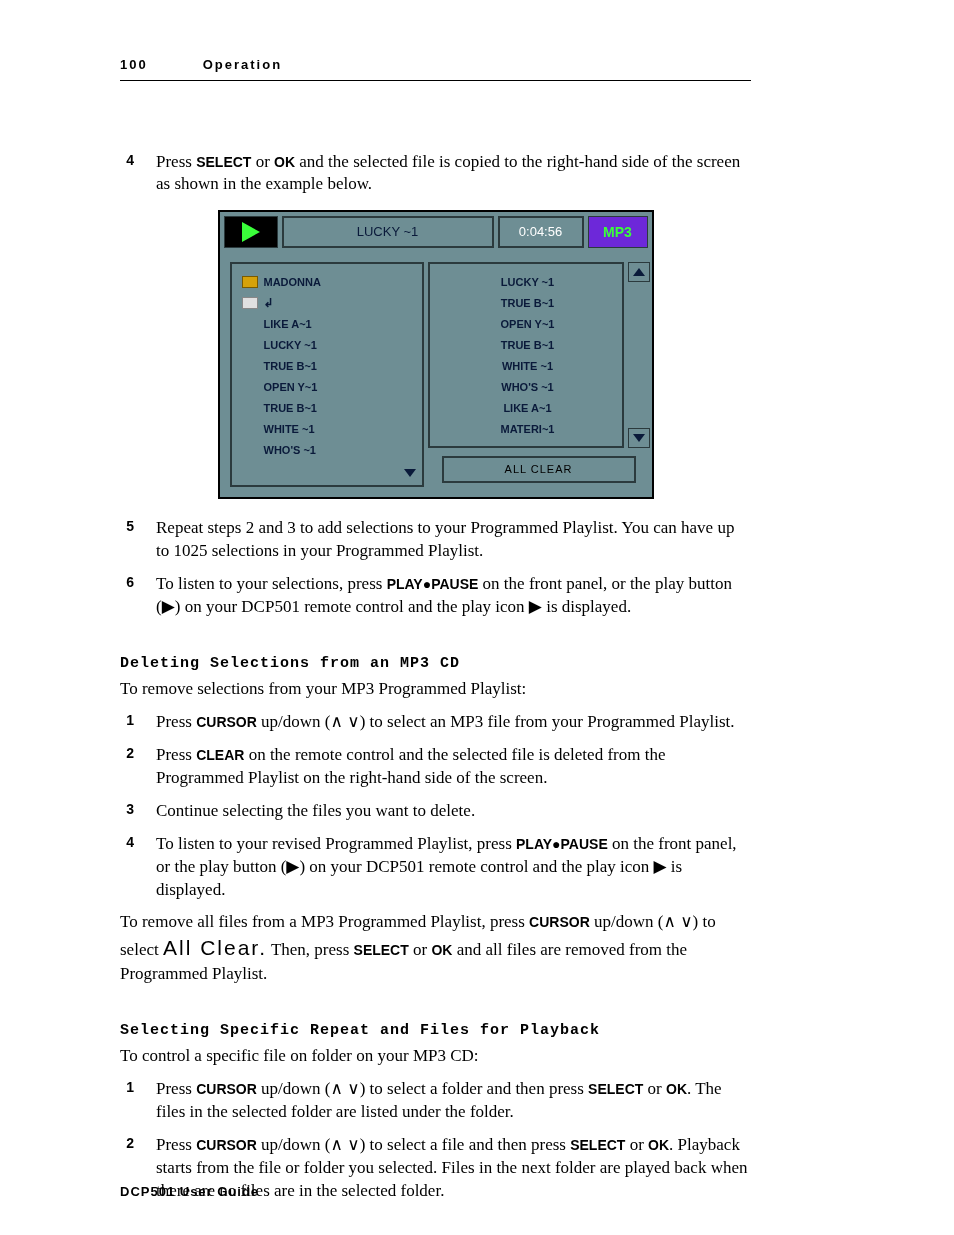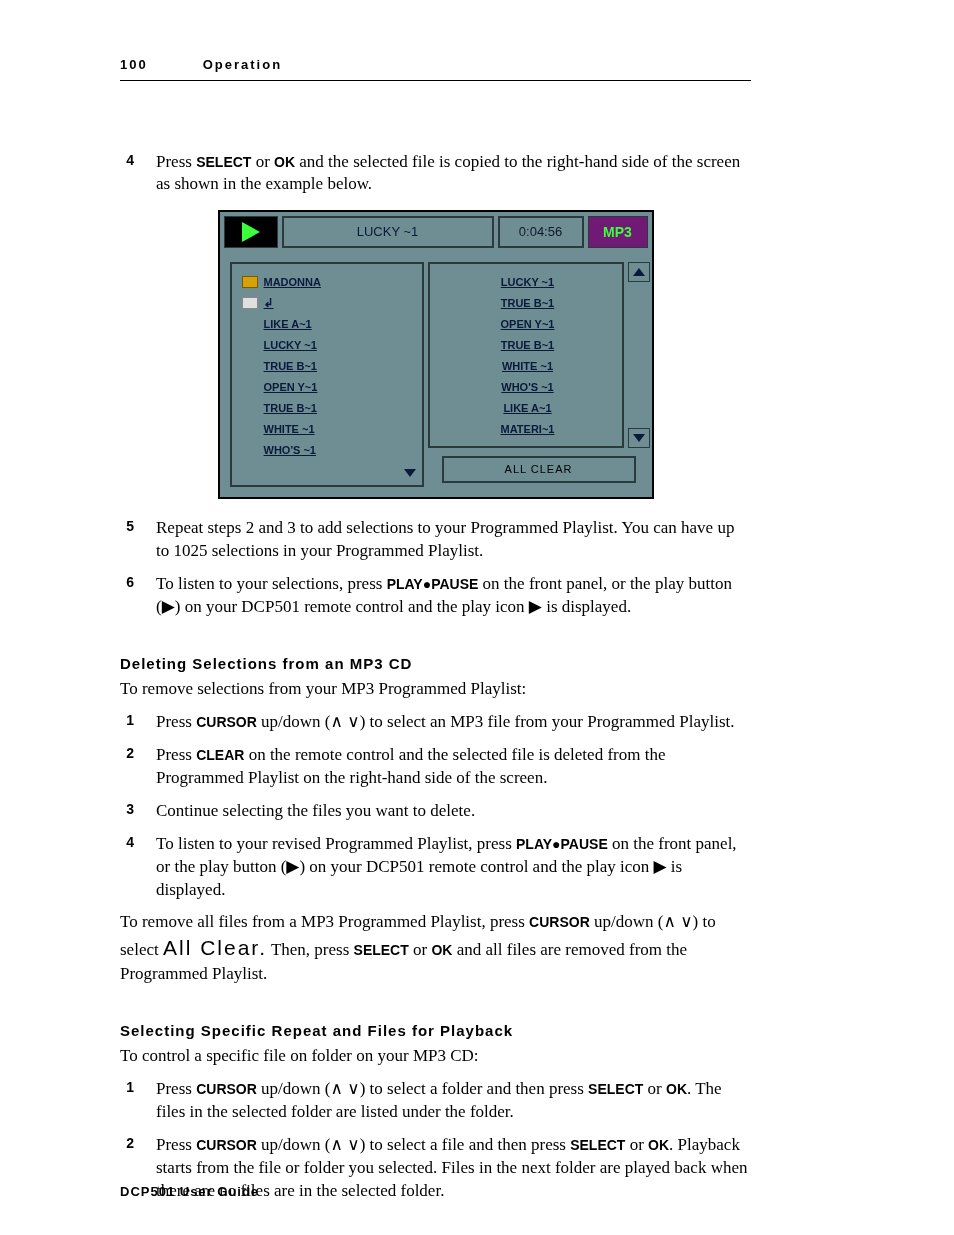--- a/index.html
+++ b/index.html
@@ -36,21 +36,21 @@
     width: 14px;
     font-family: Arial, sans-serif;
     font-weight: bold;
     font-size: 14px;
     flex: 0 0 14px;
     text-align: right;
   }
   .step-body { flex: 1; }
   .bold { font-family: Arial, sans-serif; font-weight: bold; font-size: 14px; }
   .h2 {
-    font-family: Liberation Sans, sans-serif;
+    font-family: Liberation Mono, monospace;
     font-weight: bold;
     font-size: 15px;
     letter-spacing: 1px;
     margin: 35px 0 4px 0;
   }
   .para { margin: 4px 0 10px 0; }
   .allclear-spaced { letter-spacing: 2px; font-family: Arial, sans-serif; font-size: 21px; }
   .footer {
     position: absolute;
     bottom: 34px;
@@ -101,26 +101,26 @@
     font-size: 13px;
     padding: 5px 0;
   }
   .dev-time {
     width: 82px;
     display: flex;
     align-items: center;
     justify-content: center;
     background: #6e8e94;
     border: 2px solid #2b3a3d;
-    color: #0f172a;
+    color: #ffffff;
     font-size: 13px;
   }
   .dev-mp3 {
     width: 58px;
-    background: #701a75;
+    background: #6d28d9;
     display: flex;
     align-items: center;
     justify-content: center;
     color: #3aff3a;
     font-weight: bold;
     font-size: 14px;
     border: 1px solid #2b3a3d;
   }
   .dev-body {
     display: flex;
@@ -128,21 +128,20 @@
     gap: 4px;
   }
   .dev-col {
     position: relative;
     border: 2px solid #2b3a3d;
     background: #6e8e94;
     padding: 8px 6px 24px 10px;
     color: #0a1a3a;
     font-size: 11px;
     font-weight: bold;
-    text-decoration: underline;
   }
   .dev-col-left { width: 176px; }
   .dev-col-right { width: 176px; padding-bottom: 6px; }
   .dev-row {
     display: flex;
     align-items: center;
     gap: 6px;
     height: 21px;
   }
   .dev-row.center { justify-content: center; }

